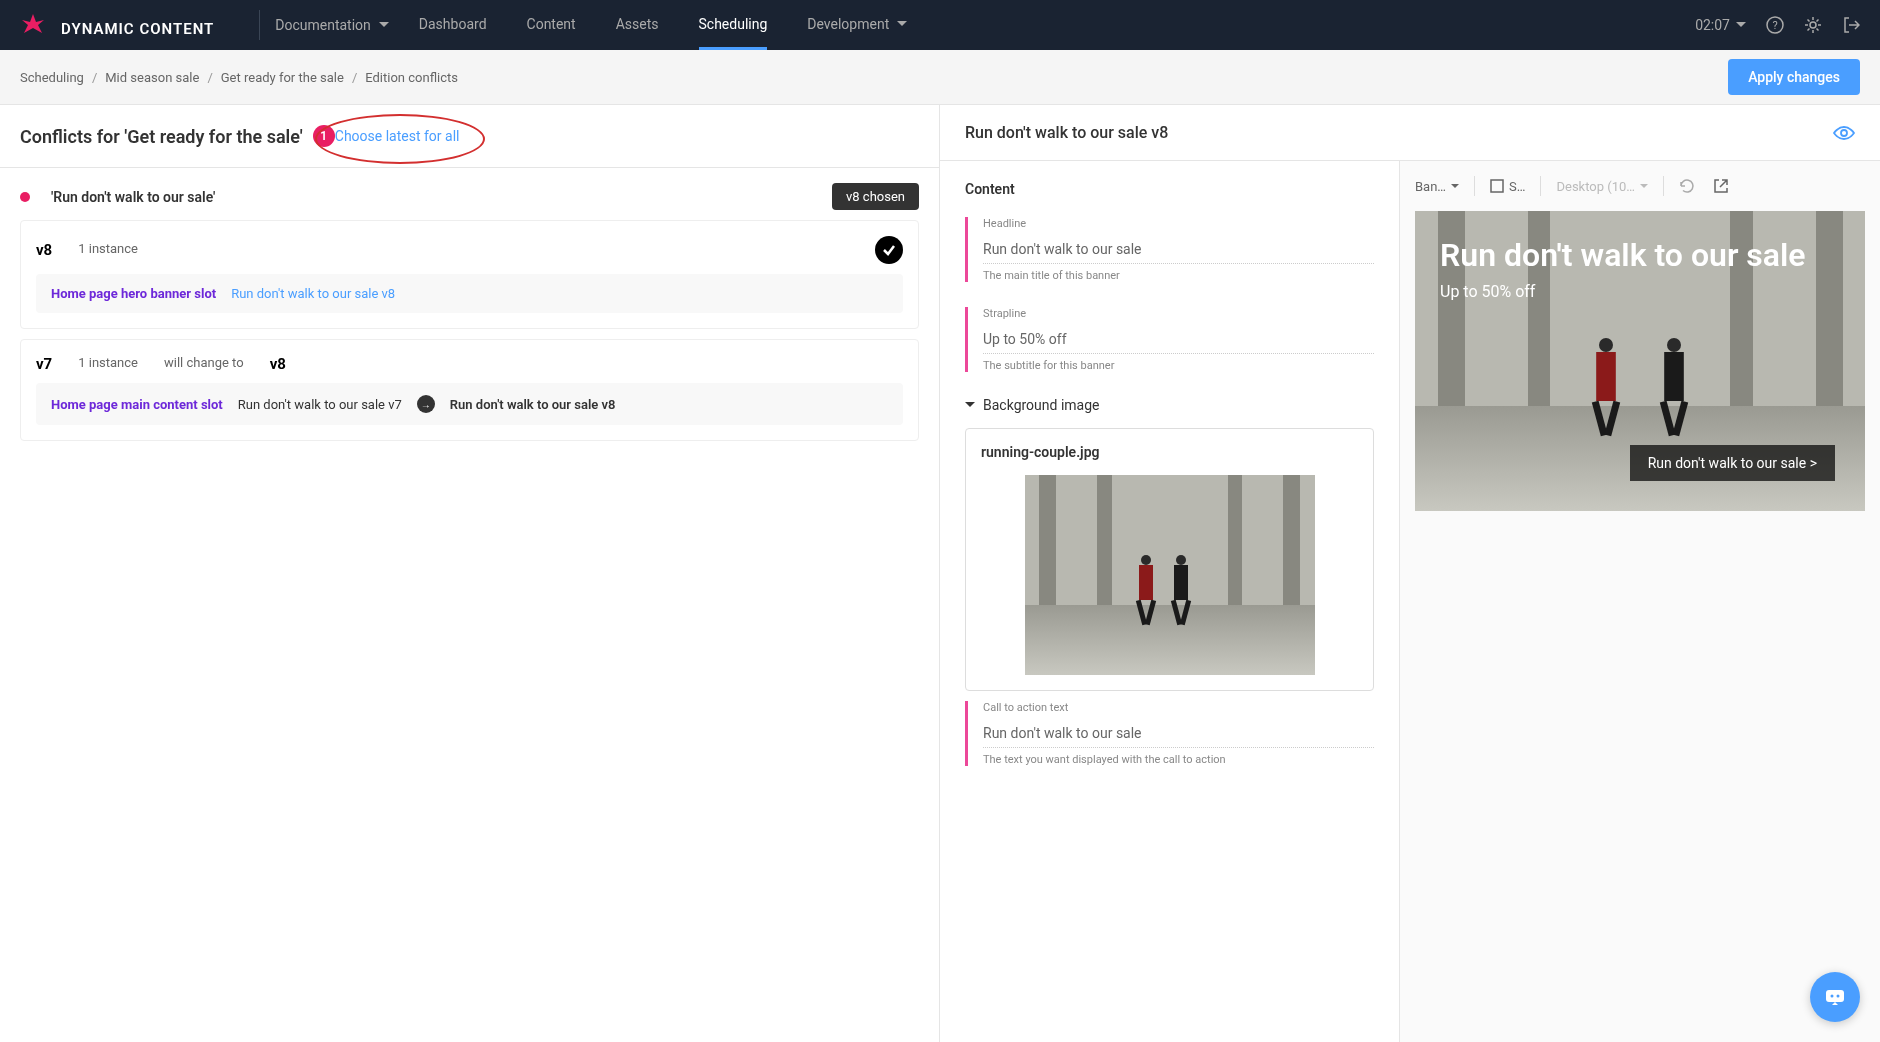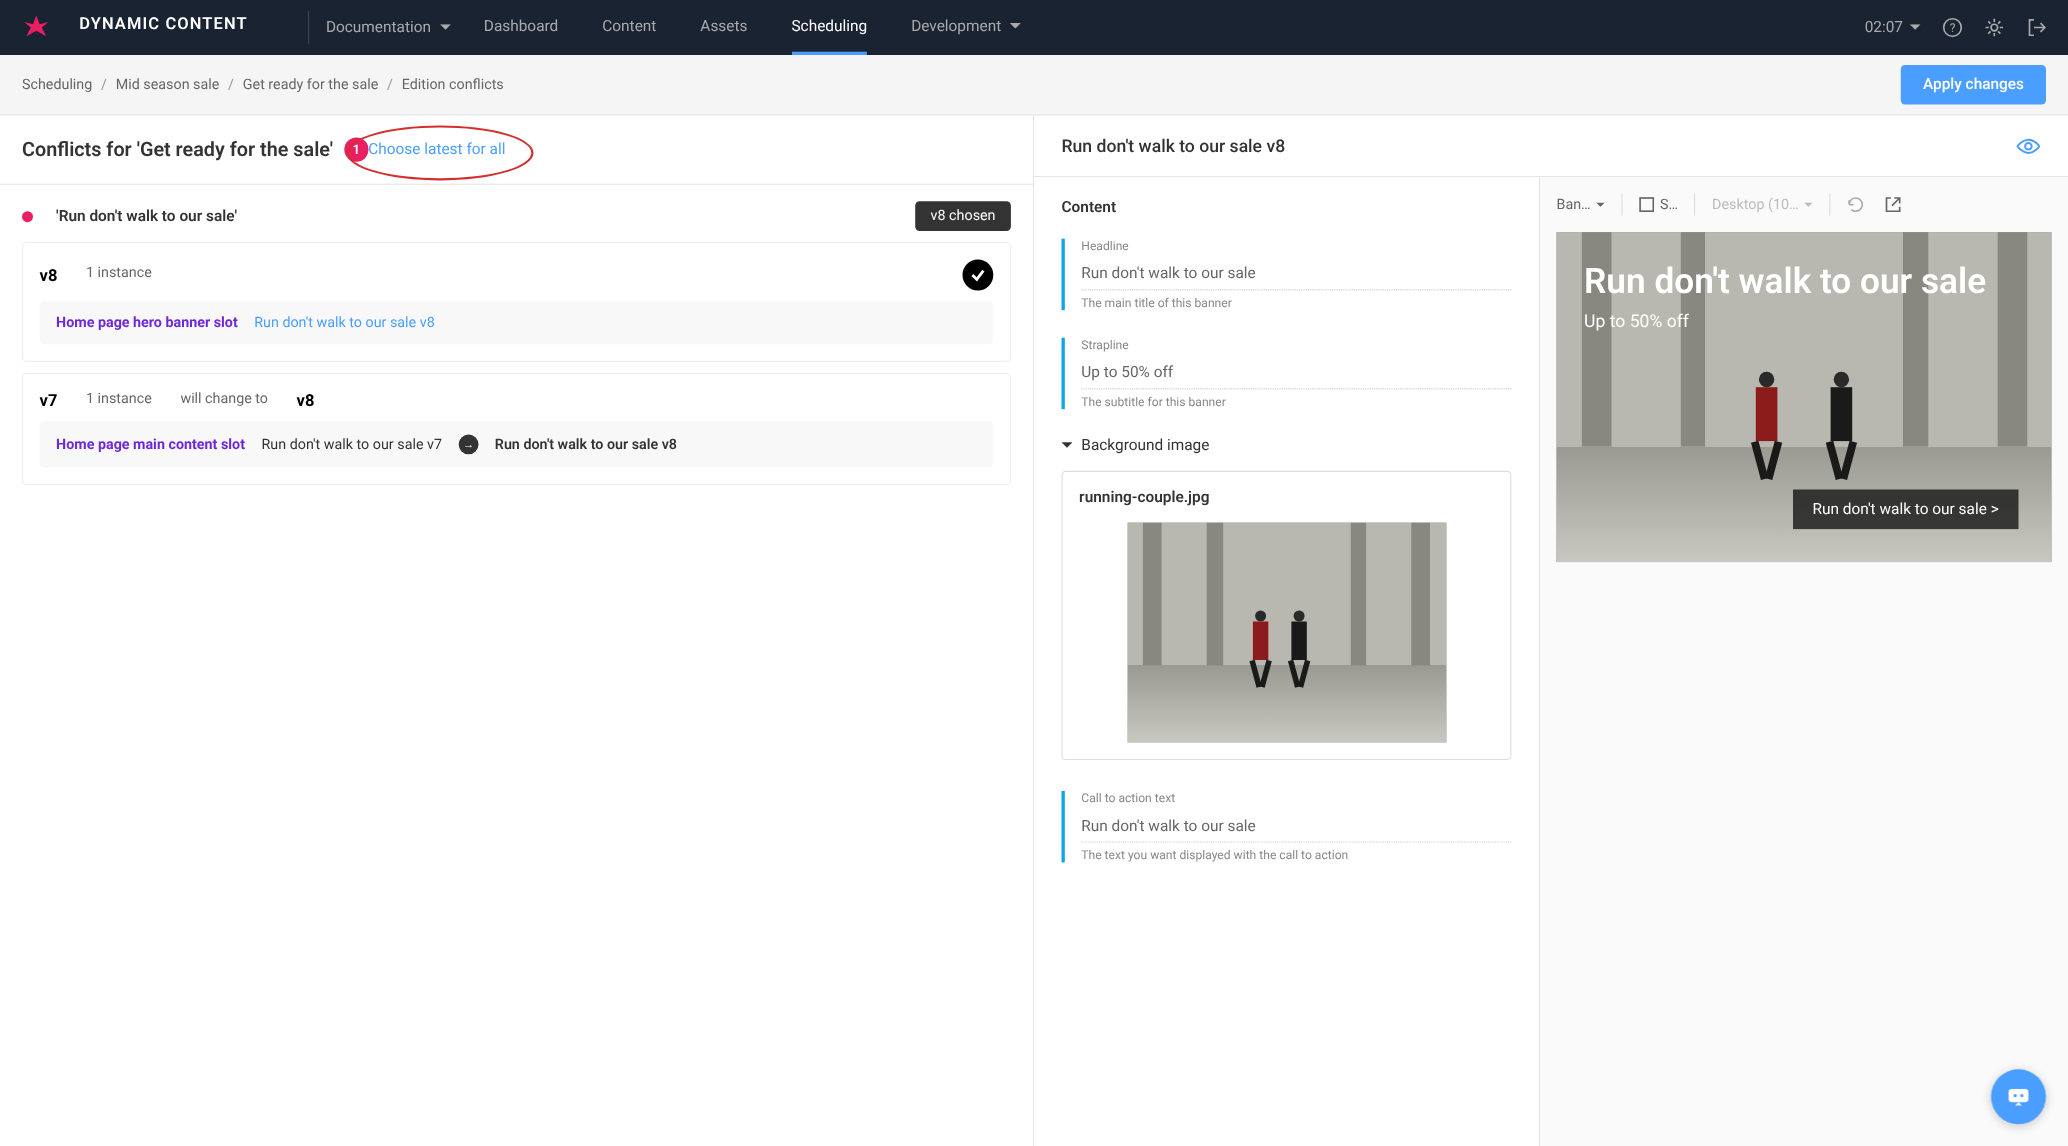--- a/index.html
+++ b/index.html
@@ -1,18 +1,18 @@
 <!DOCTYPE html>
 <html><head>
 <meta charset="utf-8">
 <style>
 *{margin:0;padding:0;box-sizing:border-box;font-family:-apple-system,BlinkMacSystemFont,'Segoe UI',Roboto,Arial,sans-serif}
 body{background:#fff;color:#333;font-size:14px}
 .topnav{background:#1a2332;height:50px;display:flex;align-items:center;padding:0 20px;color:#ccc}
-.logo{display:flex;align-items:flex-start;gap:26px;margin-right:40px}
+.logo{display:flex;align-items:flex-end;gap:15px;margin-right:30px}
 .logo-icon{width:26px;height:26px;position:relative}
 .logo-text{font-weight:600;letter-spacing:1px;color:#fff;font-size:15px}
 .divider-v{width:1px;height:30px;background:#3a4555;margin:0 15px}
 .nav-dropdown{display:flex;align-items:center;gap:8px;color:#aaa;cursor:pointer;margin-right:30px}
 .nav-items{display:flex;gap:40px;flex:1}
 .nav-item{color:#aaa;cursor:pointer;height:50px;display:flex;align-items:center;border-bottom:3px solid transparent}
 .nav-item.active{color:#fff;border-bottom-color:#4a9eff}
 .nav-right{display:flex;align-items:center;gap:20px;color:#aaa}
 .nav-right .icn{cursor:pointer}
 .breadcrumb-bar{background:#f5f5f5;height:55px;display:flex;align-items:center;padding:0 20px;border-bottom:1px solid #e5e5e5;justify-content:space-between}
@@ -42,21 +42,21 @@
 .slot-link{color:#4a9eff;cursor:pointer}
 .slot-text{color:#333}
 .arrow-circle{width:18px;height:18px;background:#333;border-radius:50%;display:inline-flex;align-items:center;justify-content:center;color:#fff;font-size:10px}
 .right-panel{width:50%;display:flex;flex-direction:column}
 .content-header{padding:18px 25px;border-bottom:1px solid #e5e5e5;display:flex;justify-content:space-between;align-items:center}
 .content-title{font-size:16px;font-weight:500;color:#333}
 .eye-icon{color:#4a9eff;cursor:pointer}
 .content-body{display:flex;flex:1;overflow:hidden}
 .form-area{flex:1;padding:20px 25px;overflow-y:auto;border-right:1px solid #e5e5e5}
 .section-title{font-weight:600;margin-bottom:20px}
-.form-group{margin-bottom:25px;border-left:3px solid #0ea5e9;padding-left:15px}
+.form-group{margin-bottom:25px;border-left:3px solid #ec4899;padding-left:15px}
 .form-label{font-size:11px;color:#888;margin-bottom:5px}
 .form-input{width:100%;border:none;border-bottom:1px dotted #ccc;padding:6px 0;font-size:14px;color:#666;background:transparent}
 .form-help{font-size:11px;color:#888;margin-top:5px}
 .collapse-header{display:flex;align-items:center;gap:8px;font-size:14px;color:#333;margin-bottom:15px;cursor:pointer}
 .image-card{border:1px solid #ddd;border-radius:4px;padding:15px}
 .image-name{font-weight:600;margin-bottom:15px;font-size:14px}
 .image-box{width:290px;height:200px;margin:0 auto;background:#aaa;position:relative;overflow:hidden}
 .preview-area{width:480px;padding:15px;background:#fafafa}
 .preview-toolbar{display:flex;align-items:center;gap:10px;margin-bottom:15px;font-size:13px;color:#666}
 .tb-select{display:flex;align-items:center;gap:5px;cursor:pointer}
@@ -247,21 +247,21 @@
                   <div class="legs"></div>
                 </div>
               <div class="person" style="left:50%">
                   <div class="head"></div>
                   <div class="body"></div>
                   <div class="legs"></div>
                 </div>
             </div>
           </div>
         </div>
-        <div class="form-group" style="margin-top:28px">
+        <div class="form-group" style="margin-top:10px">
           <div class="form-label">Call to action text</div>
           <input class="form-input" value="Run don't walk to our sale" style="">
           <div class="form-help">The text you want displayed with the call to action</div>
         </div>
       </div>
       <div class="preview-area">
         <div class="preview-toolbar">
           <div class="tb-select">
             <span>Ban…</span>
             <svg width="8" height="5">

